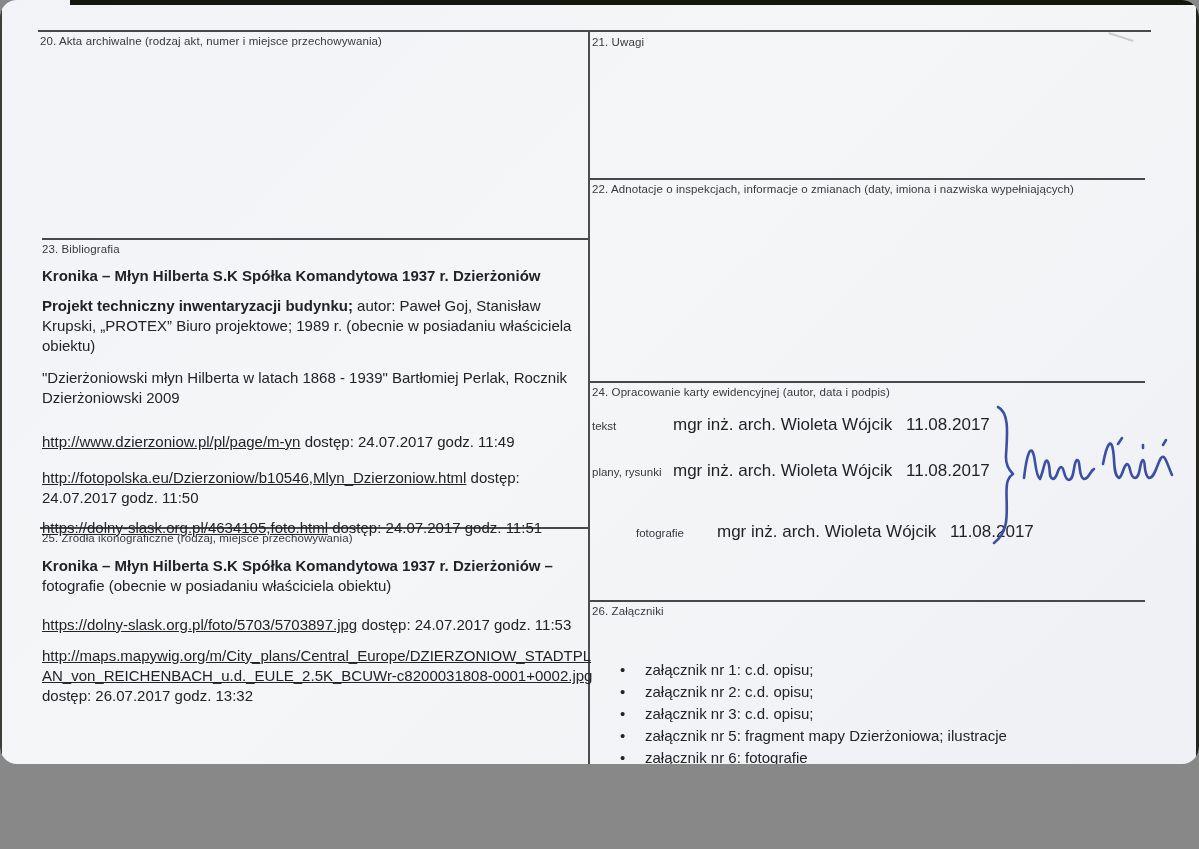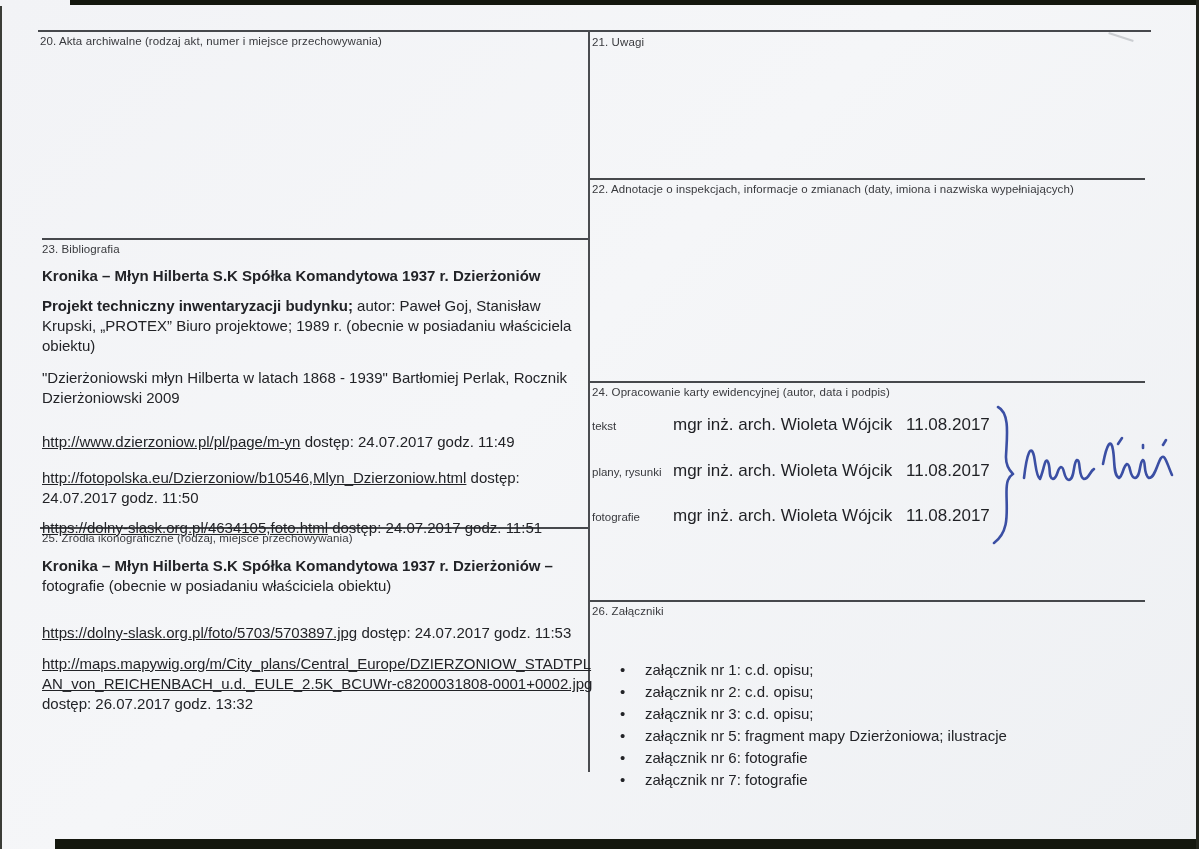--- a/index.html
+++ b/index.html
@@ -1,37 +1,38 @@
 <!DOCTYPE html>
 <html><head>
 <meta charset="utf-8">
 <style>
   * { margin:0; padding:0; box-sizing:border-box; }
   html,body { background:#888; }
   body { font-family:"Liberation Sans", sans-serif; }
   .page {
-    position:relative; width:1199px; height:849px; overflow:hidden;
+    position:relative; width:1199px; height:764px; overflow:hidden;
     background:linear-gradient(135deg,#f2f3f6 0%,#f5f6f8 45%,#eef0f3 100%);
+    border-radius:17px;
   }
   .scan-bar { position:absolute; background:#14170e; }
   .hline { position:absolute; height:2px; background:#46484c; }
   .vline { position:absolute; width:2px; background:#4a4c50; }
   .sec-label { position:absolute; font-size:11.5px; color:#38393d; letter-spacing:.1px; white-space:nowrap; }
   .bib { position:absolute; font-size:15px; color:#222327; line-height:20px; width:552px; }
   .bib p.entry { margin:0; }
   .seg-b { font-weight:bold; }
   .seg-u { text-decoration:underline; word-break:break-all; }
   #bib23 .entry:nth-of-type(1){margin-top:12px;}
   #bib23 .entry:nth-of-type(2){margin-top:10px;}
   #bib23 .entry:nth-of-type(3){margin-top:12px;}
   #bib23 .entry:nth-of-type(4){margin-top:24px;}
   #bib23 .entry:nth-of-type(5){margin-top:16px;}
   #bib23 .entry:nth-of-type(6){margin-top:10px;}
   #bib25 .entry:nth-of-type(1){margin-top:8px;}
-  #bib25 .entry:nth-of-type(2){margin-top:27px;}
+  #bib25 .entry:nth-of-type(2){margin-top:19px;}
   #bib25 .entry:nth-of-type(3){margin-top:11px;}
   .credit-row { position:absolute; left:592px; width:400px; display:flex; align-items:baseline; }
   .credit-role { font-size:11.5px; color:#38393d; width:81px; flex:none; }
   .credit-author { font-size:17px; color:#1f2024; width:233px; flex:none; }
   .credit-date { font-size:17px; color:#1f2024; }
   .att-list { position:absolute; left:612px; top:652px; width:520px; list-style:none; padding-top:7px; }
   .att-list li { position:relative; font-size:15px; color:#222327; line-height:21px; padding-left:33px; margin-bottom:1px; }
   .att-list li::before { content:"•"; position:absolute; left:8px; top:0; font-size:15px; color:#222327; }
   .sig-svg { position:absolute; left:985px; top:398px; width:200px; height:150px; }
   .noise { position:absolute; background:#a9adb3; opacity:.55; }
@@ -88,21 +89,21 @@
         <span class="credit-author">mgr inż. arch. Wioleta Wójcik</span>
         <span class="credit-date">11.08.2017</span>
       </div>
 
       <div class="credit-row" style="top: 461px;">
         <span class="credit-role">plany, rysunki</span>
         <span class="credit-author">mgr inż. arch. Wioleta Wójcik</span>
         <span class="credit-date">11.08.2017</span>
       </div>
 
-      <div class="credit-row" style="top: 506px;">
+      <div class="credit-row" style="top: 522px; margin-left: 44px;">
         <span class="credit-role">fotografie</span>
         <span class="credit-author">mgr inż. arch. Wioleta Wójcik</span>
         <span class="credit-date">11.08.2017</span>
       </div>
     </div>
 
   <svg class="sig-svg" viewBox="0 0 200 150" aria-label="Wioleta Wójcik">
     <g fill="none" stroke="#3b4fa4" stroke-width="2.6" stroke-linecap="round" stroke-linejoin="round">
       <g>
         <path d="M13,9 C25,15 22,38 21,58 C20.5,69 26,74 28,76 C23,79 21.5,84 21.5,94 C21.5,114 25,133 9,145"></path>

